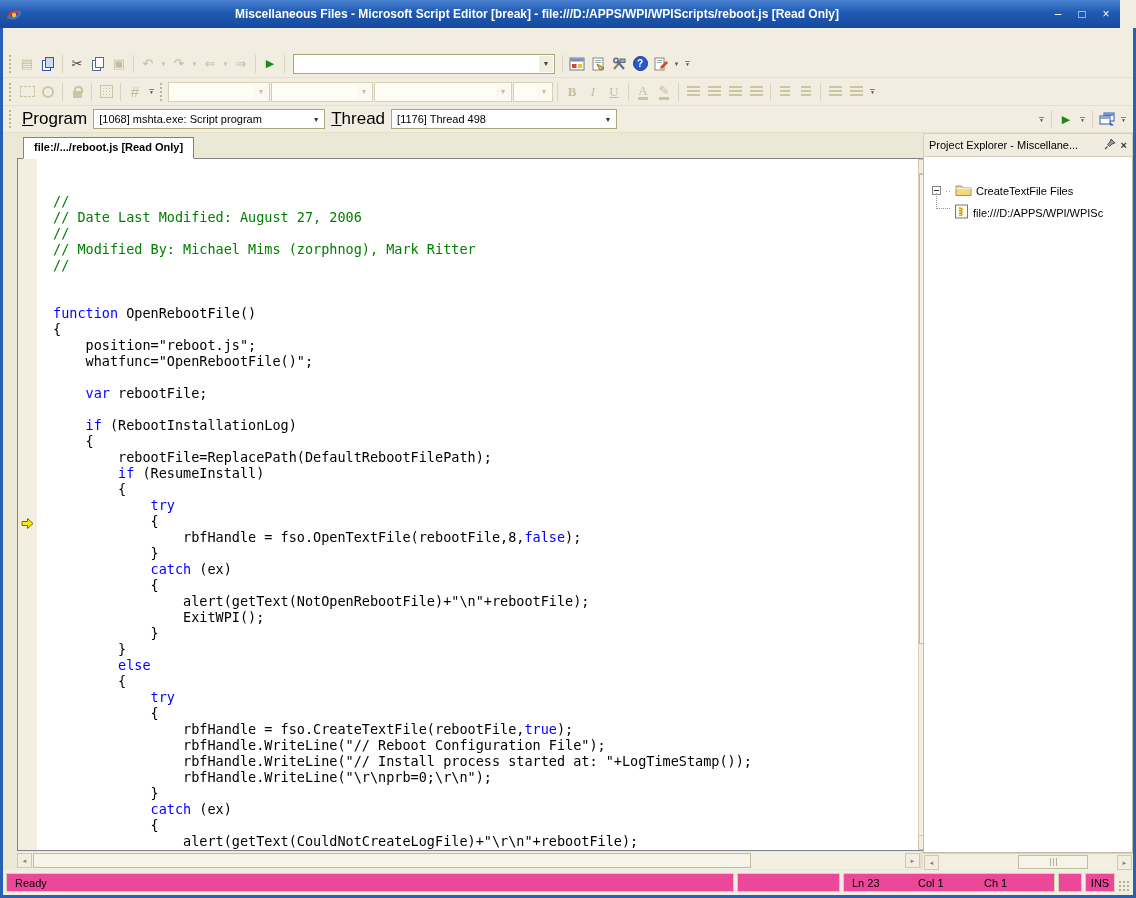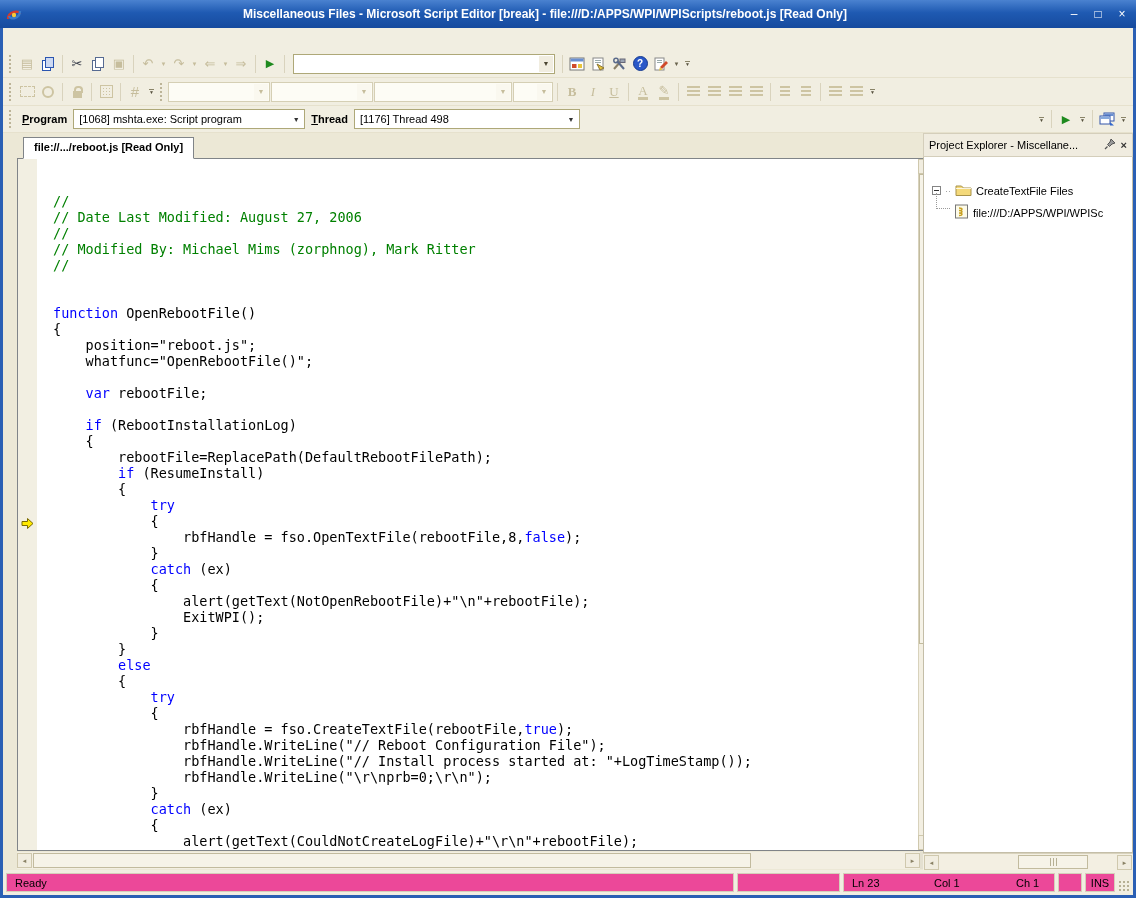--- a/index.html
+++ b/index.html
@@ -1,19 +1,19 @@
 <!DOCTYPE html>
 <html><head>
 <meta charset="utf-8">
 <style>
   html,body{margin:0;padding:0;background:#9aa5b5;}
   *{box-sizing:border-box;}
   #win{position:relative;width:1136px;height:898px;font-family:"Liberation Sans",sans-serif;background:#f1eee1;overflow:hidden;}
   
-  .titlebar{position:absolute;top:0;left:0;right:0;height:28px;background:linear-gradient(#4a82d0,#1f5ab2 45%,#164a9e);display:flex;align-items:center;padding:0 6px;}
+  .titlebar{position:absolute;top:0;left:0;right:16px;height:28px;background:linear-gradient(#4a82d0,#1f5ab2 45%,#164a9e);display:flex;align-items:center;padding:0 6px;}
   .applogo{width:18px;height:16px;display:flex;align-items:center;}
   .title{flex:1;text-align:center;color:#fff;font-size:12px;font-weight:bold;white-space:nowrap;overflow:hidden;}
   .winbtns{display:flex;gap:8px;color:#fff;font-size:12px;}
   .winbtns span{width:16px;text-align:center;cursor:default;}
   
   .frame{position:absolute;top:28px;left:0;right:0;bottom:0;border-left:3px solid #2a5fb4;border-right:3px solid #2a5fb4;border-bottom:3px solid #2a5fb4;background:#f1eee1;}
   
   .menubar{position:absolute;top:0;left:0;right:0;height:22px;display:flex;align-items:center;padding-left:8px;border-bottom:1px solid #e6e1cd;}
   .mi{display:inline-block;padding:3px 9px;font-size:12px;color:#000;}
   .ulf::first-letter{text-decoration:underline;}
@@ -30,21 +30,21 @@
   .dark{color:#3f4450;}
   .green{color:#1e8a1e;font-size:11px;}
   .dd{font-size:7px;color:#6a644e;width:9px;text-align:center;}
   .ddt{color:#c6bd9c;}
   .sheet{width:9px;height:11px;border:1px solid #566a92;background:#fff;box-shadow:-3px 3px 0 -1px #fff,-3px 3px 0 #566a92;margin:0 3px 3px 6px;display:inline-block;}
   .sheet.blu{border-color:#2b55b0;background:#cdd9f2;box-shadow:-3px 3px 0 -1px #fff,-3px 3px 0 #2b55b0;}
   .combo{position:relative;background:#fff;border:1px solid #aea878;height:20px;font-size:11px;display:flex;align-items:center;padding:0 18px 0 5px;white-space:nowrap;}
   .combo .ca{position:absolute;right:1px;top:1px;bottom:1px;width:14px;background:#f1ede0;color:#4c4632;font-size:7px;display:flex;align-items:center;justify-content:center;}
   .combo.dis{background:#fdfcf5;border-color:#d5cfb4;}
   .combo.dis .ca{color:#c6bd9c;background:#faf8ef;}
-  .lbl{display:inline-block;font-size:11px;padding:0 5px;font-weight:bold;}
+  .lbl{display:inline-block;font-size:17px;padding:0 5px;}
   .helpic{width:15px;height:15px;border-radius:50%;background:#2a58c8;border:1px solid #163a90;color:#fff;font-weight:bold;font-size:10px;text-align:center;line-height:14px;}
   .stripes{width:13px;height:11px;background:repeating-linear-gradient(#cdc4a2 0 2px,transparent 2px 4px);}
   .stripes.sm{width:10px;}
   .dashrect{width:15px;height:11px;border:1px dashed #cdc4a2;}
   .circ{width:12px;height:12px;border:2px solid #cdc4a2;border-radius:50%;}
   .lockic{width:9px;height:7px;background:#cdc4a2;position:relative;margin-top:5px;}
   .lockic::before{content:"";position:absolute;top:-5px;left:1px;width:5px;height:5px;border:2px solid #cdc4a2;border-bottom:none;border-radius:4px 4px 0 0;}
   .dotgrid{width:13px;height:13px;border:1px solid #cdc4a2;background-image:radial-gradient(#cdc4a2 1px,transparent 1px);background-size:3px 3px;background-position:1px 1px;}
   .ovf{display:flex;flex-direction:column;align-items:center;justify-content:center;width:11px;height:22px;font-size:6px;color:#55503c;line-height:3px;}
   .ovf i{font-style:normal;display:block;border-top:1px solid #8a8468;padding-top:1px;}
@@ -80,21 +80,21 @@
   .ebox::before{content:"";position:absolute;left:1px;right:1px;top:3px;height:1px;background:#333;}
   .conn{position:absolute;left:12px;top:36px;width:14px;height:16px;border-left:1px dotted #9a9a9a;border-bottom:1px dotted #9a9a9a;}
   .dash{color:#9a9a9a;font-size:9px;}
   .pehscroll{position:absolute;left:0;bottom:0;width:210px;height:17px;background:#f3efe2;border-top:1px solid #d8d2bc;}
   .pehscroll .lf{position:absolute;left:1px;top:1px;} .pehscroll .rt{position:absolute;right:1px;top:1px;}
   .pethumb{position:absolute;left:95px;top:1px;width:70px;height:14px;background:#f6f3e8;border:1px solid #c2bb9e;display:flex;align-items:center;justify-content:center;}
   .gripv{width:7px;height:8px;background:repeating-linear-gradient(90deg,#b6b094 0 1px,transparent 1px 3px);}
   
   .status{position:absolute;left:0;right:0;bottom:0;height:25px;background:#f1eee1;display:flex;align-items:center;gap:3px;padding:0 3px;font-size:11px;}
   .scell{border:1px solid #d5cfba;height:19px;display:flex;align-items:center;padding:0 8px;background:#ec4899;white-space:nowrap;}
-  .sready{flex:1;} .sb1{width:103px;} .slc{width:212px;padding:0 8px;gap:16px;} 
+  .sready{flex:1;} .sb1{width:103px;} .slc{width:212px;padding:0 8px;gap:0;} 
   .slc span{display:inline-block;} .sln{width:66px;} .scol{width:66px;} .sch{flex:1;}
   .sb2{width:24px;} .sins{width:30px;justify-content:center;padding:0 2px;}
   .sgrip{width:12px;height:12px;align-self:flex-end;margin-bottom:3px;background-image:radial-gradient(#b6b094 1.2px,transparent 1.3px);background-size:4px 4px;background-position:bottom right;}
 </style>
 </head>
 <body>
 
 <div id="win">
 
   <div class="titlebar">

